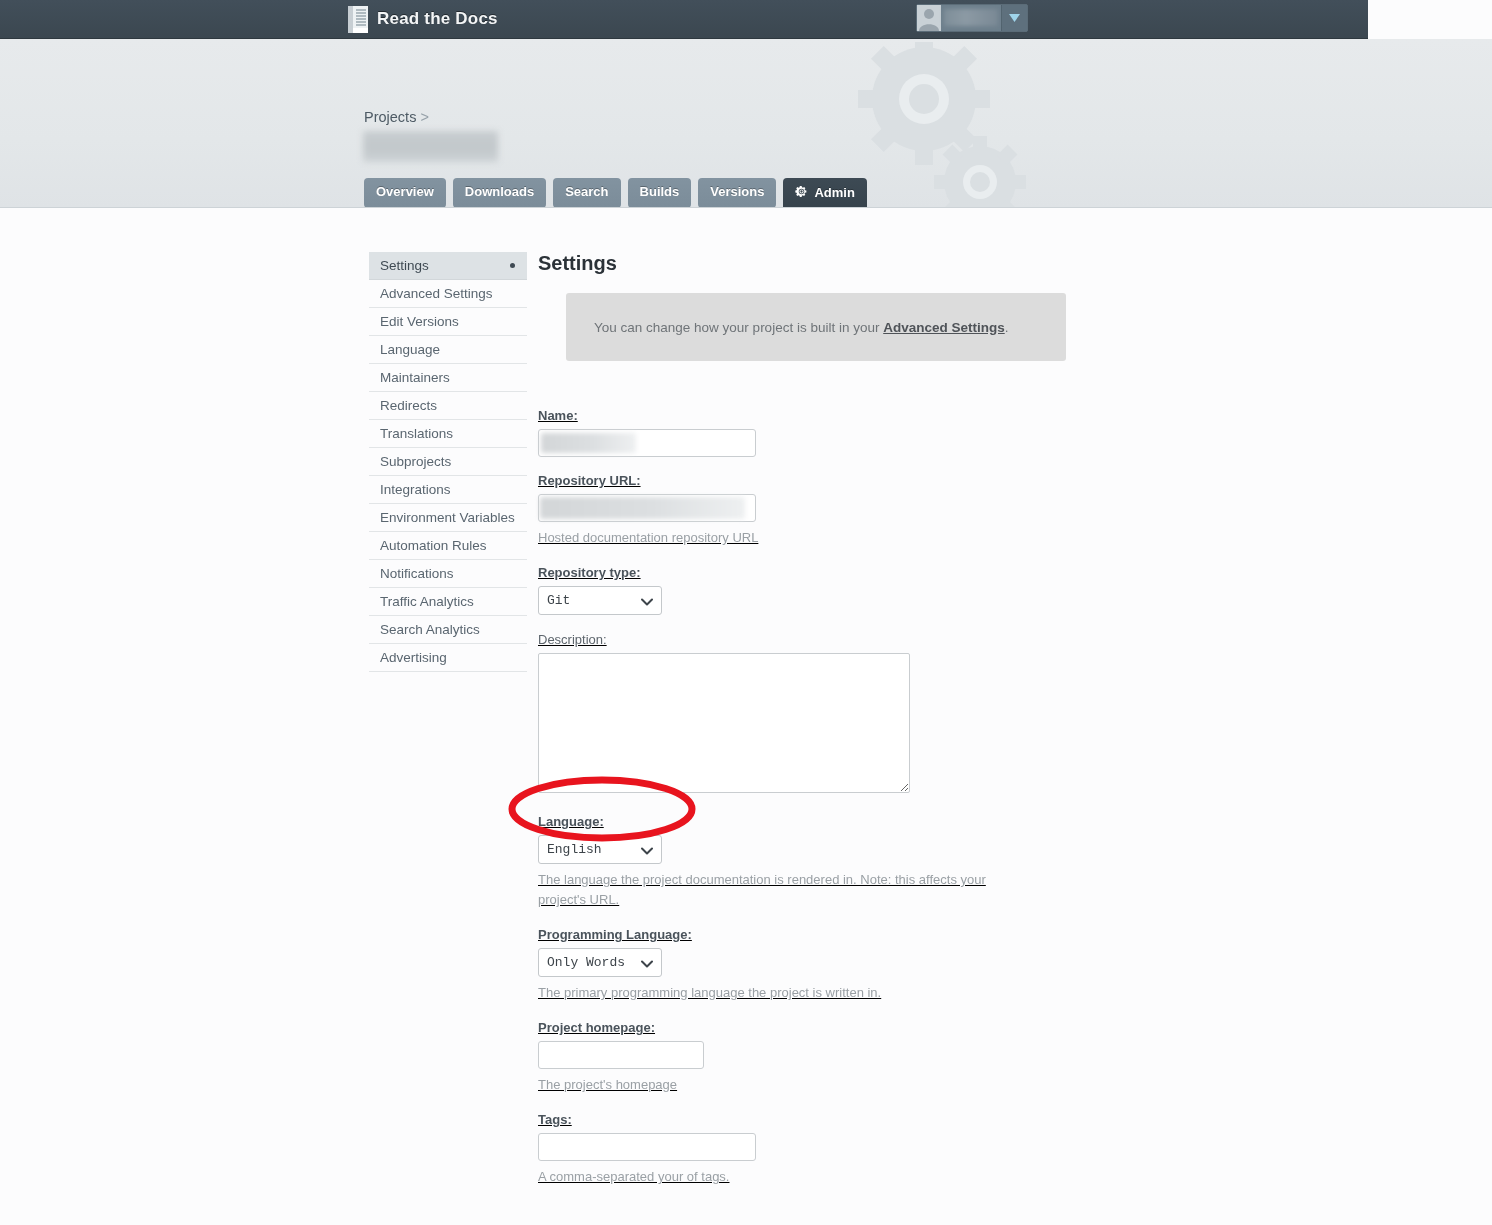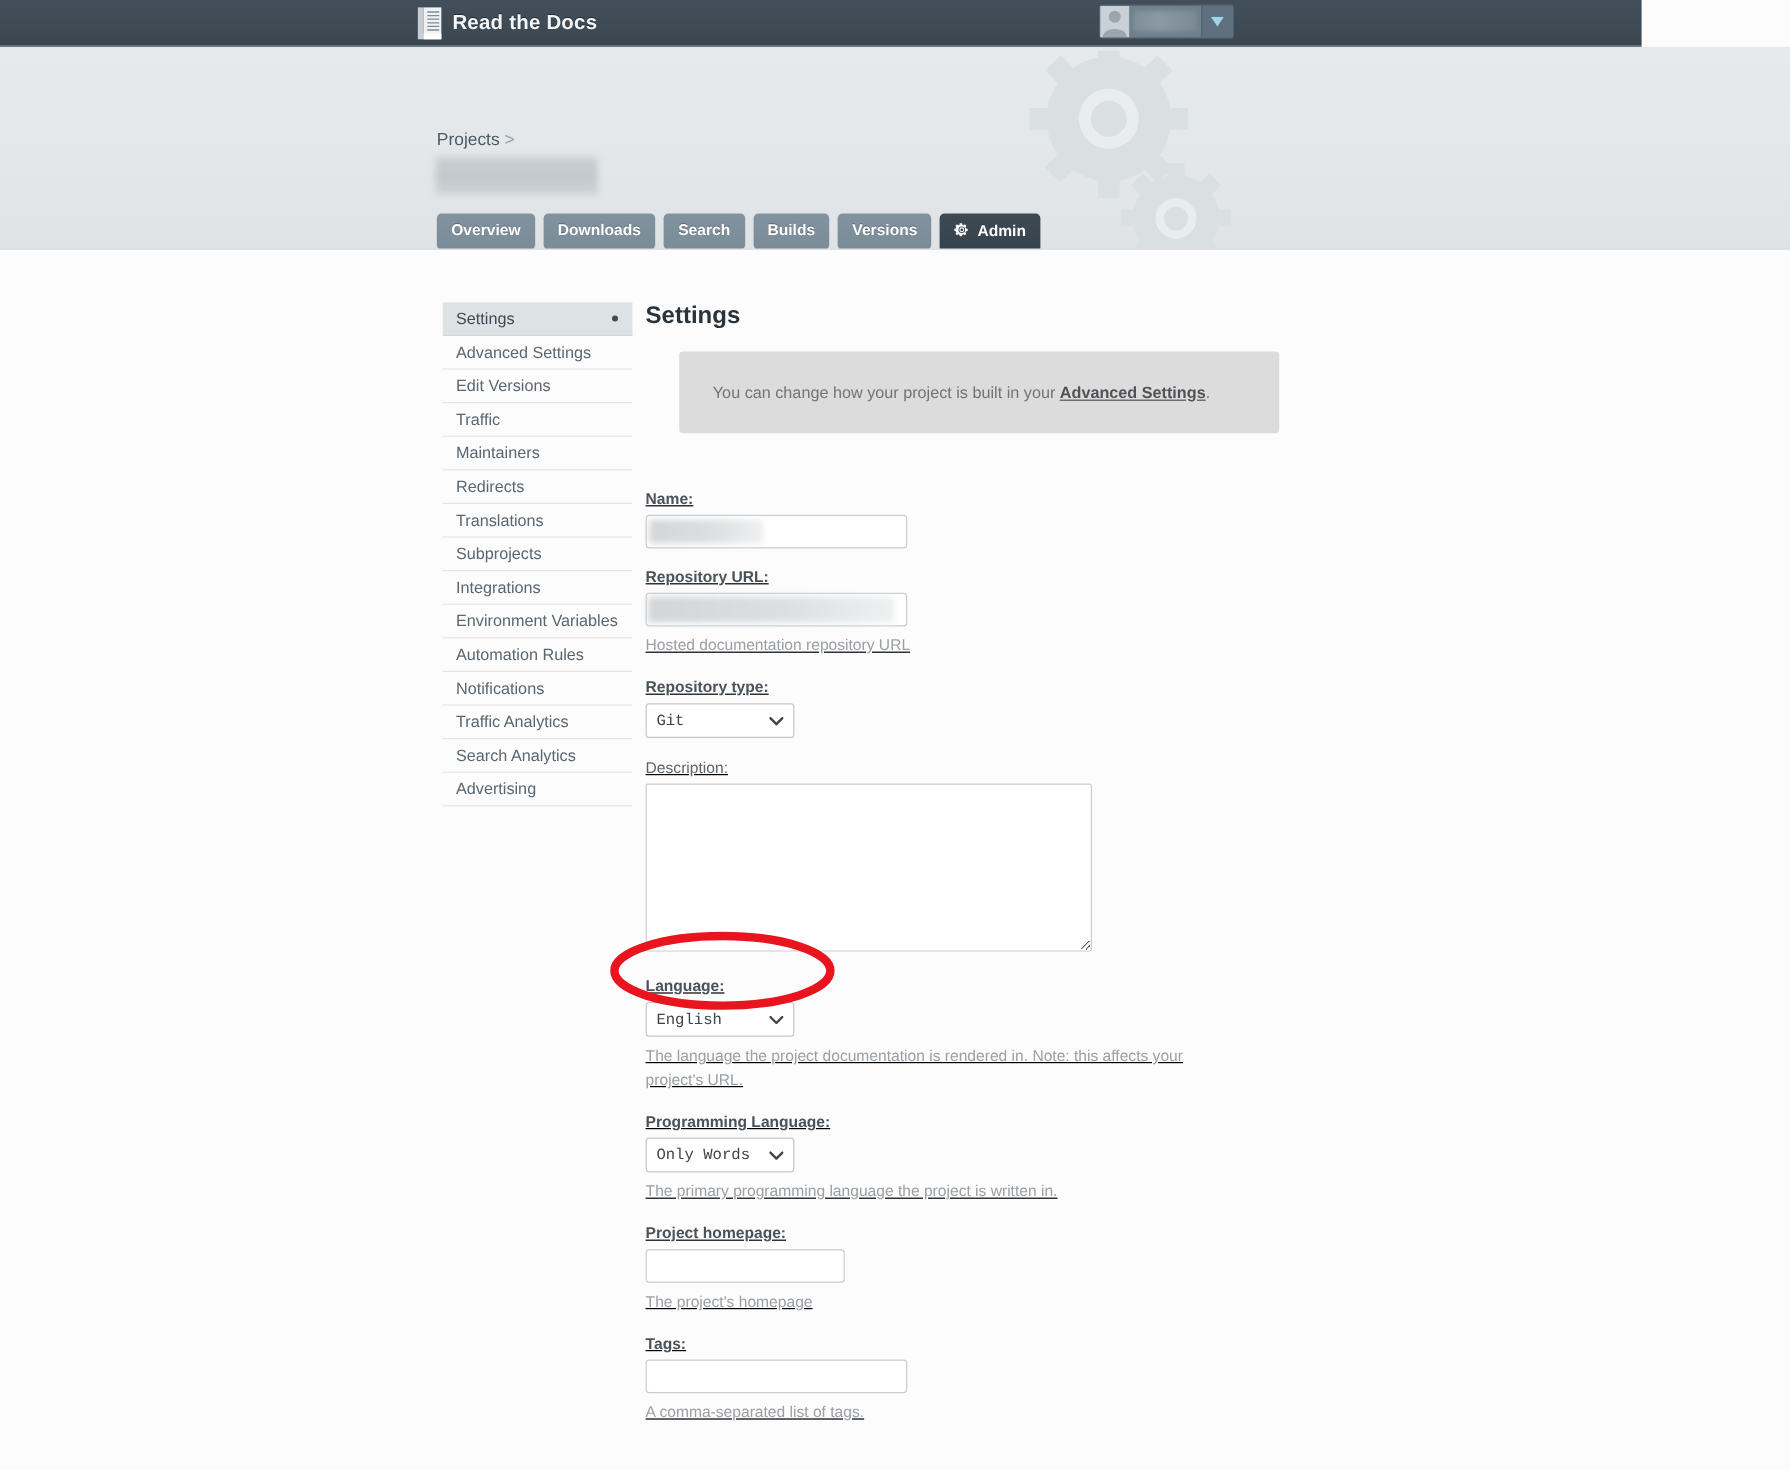--- a/index.html
+++ b/index.html
@@ -356,21 +356,21 @@
       <span>Settings</span>
       <span class="side-dot"></span>
     </div>
     <div class="side-item">
       <span>Advanced Settings</span>
     </div>
     <div class="side-item">
       <span>Edit Versions</span>
     </div>
     <div class="side-item">
-      <span>Traffic</span>
+      <span>Language</span>
     </div>
     <div class="side-item">
       <span>Maintainers</span>
     </div>
     <div class="side-item">
       <span>Redirects</span>
     </div>
     <div class="side-item">
       <span>Translations</span>
     </div>
@@ -478,21 +478,21 @@
 
     <div class="field mb-home">
       <label class="flabel">Project homepage:</label>
       <input class="inp short" type="text" value="" style="">
       <div class="help">The project's homepage</div>
     </div>
 
     <div class="field mb-tags">
       <label class="flabel">Tags:</label>
       <input class="inp" type="text" value="" style="">
-      <div class="help">A comma-separated list of tags.</div>
+      <div class="help">A comma-separated your of tags.</div>
     </div>
 
   </div>
 </div>
 
 <span class="annot">
   <svg width="192" height="66" viewBox="0 0 192 66">
     <ellipse cx="96" cy="33" rx="90" ry="29" fill="none" stroke="#e8141e" stroke-width="7"></ellipse>
   </svg>
 </span>

